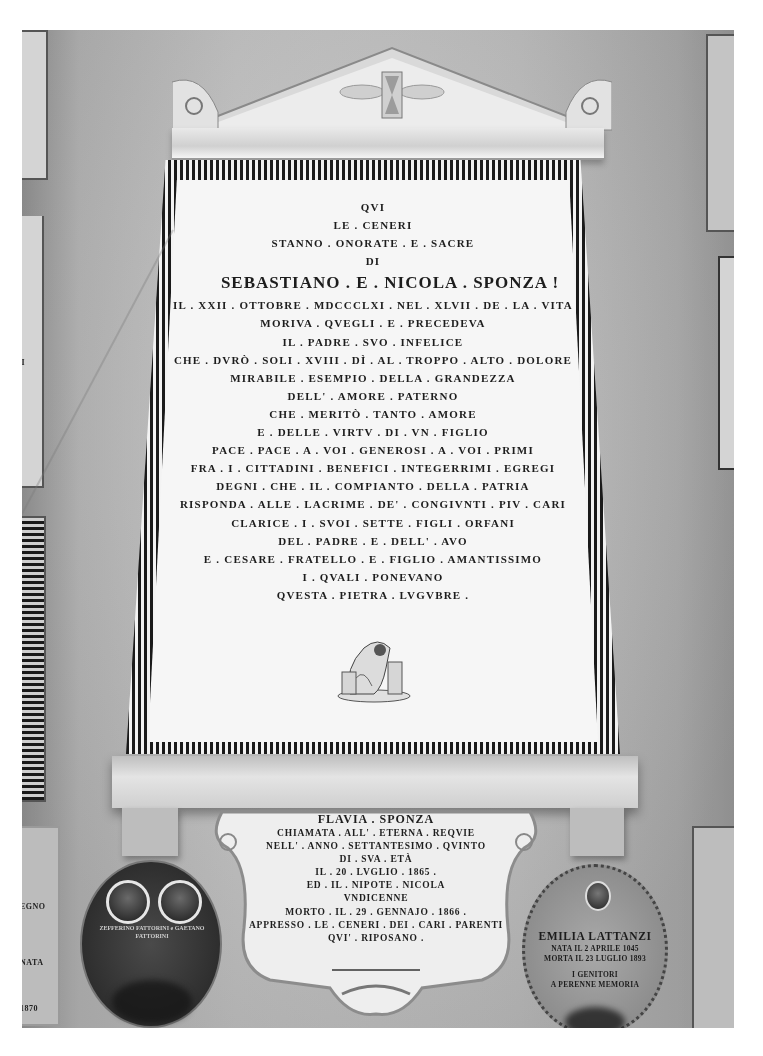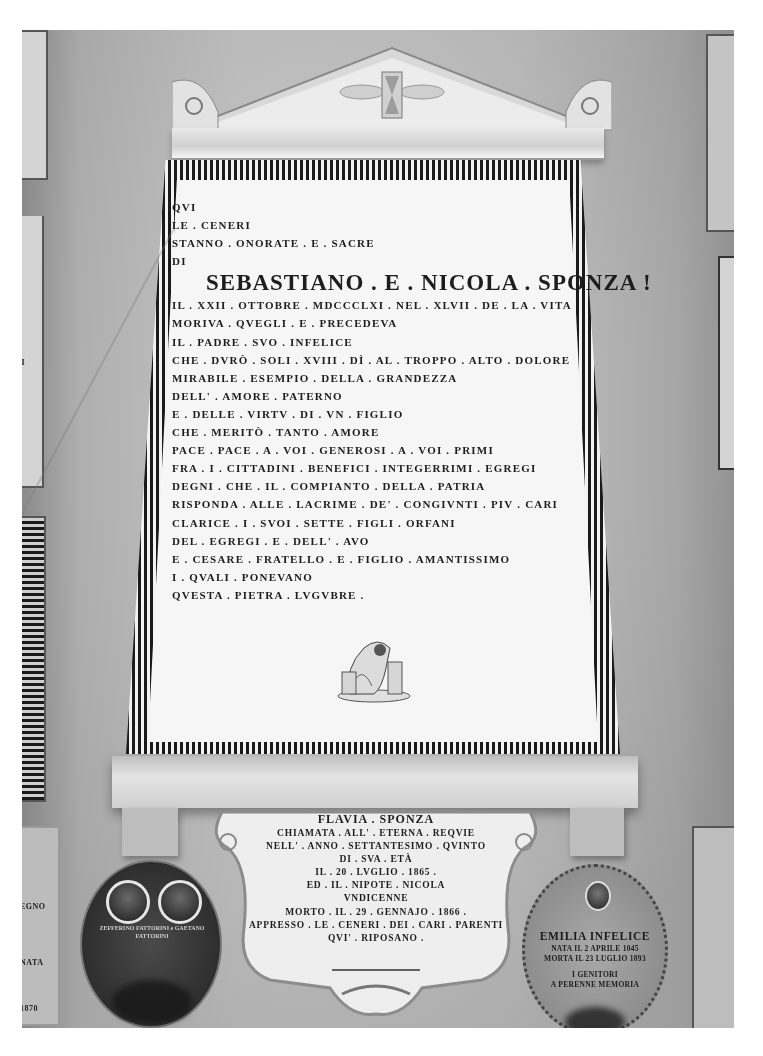--- a/index.html
+++ b/index.html
@@ -9,23 +9,23 @@
   
   .side-plaque{position:absolute;background:#d4d4d4;border:2px solid #555;box-sizing:border-box;}
   .side-text{position:absolute;font-weight:bold;font-size:8px;color:#222;letter-spacing:0.5px;}
   
   .pediment{position:absolute;left:150px;top:12px;width:440px;height:90px;}
   .pediment svg{width:100%;height:100%;}
   .cornice{position:absolute;left:150px;top:98px;width:432px;height:30px;background:linear-gradient(#e9e9e9,#d0d0d0 60%,#f4f4f4);border-bottom:2px solid #999;box-shadow:0 4px 6px rgba(0,0,0,0.25);}
   .meander{position:absolute;left:104px;top:130px;width:494px;height:594px;clip-path:polygon(8% 0,92% 0,100% 100%,0 100%);background:
      repeating-linear-gradient(90deg,#1a1a1a 0 3px,#f3f3f3 3px 6px);}
   .meander-inner{position:absolute;left:126px;top:150px;width:450px;height:562px;background:#f6f6f6;clip-path:polygon(6.4% 0,93.6% 0,100% 100%,0 100%);}
-  .inscription{position:absolute;left:150px;top:168px;width:402px;text-align:left;color:#1d1d1d;}
+  .inscription{position:absolute;left:150px;top:168px;width:402px;text-align:center;color:#1d1d1d;}
   .line{font-weight:bold;font-size:11px;letter-spacing:1.2px;line-height:18.1px;white-space:nowrap;}
-  .line.big{font-size:23px;letter-spacing:1px;line-height:26px;padding-left:34px;}
+  .line.big{font-size:17px;letter-spacing:1px;line-height:26px;padding-left:34px;}
   .crack{position:absolute;left:150px;top:200px;width:2px;height:420px;background:rgba(120,120,120,0.35);transform:rotate(28deg);transform-origin:top;}
   .figure{position:absolute;left:312px;top:598px;width:80px;height:76px;}
   
   .ledge{position:absolute;left:90px;top:726px;width:526px;height:52px;background:linear-gradient(#bfbfbf,#e4e4e4 40%,#cfcfcf);box-shadow:0 6px 10px rgba(0,0,0,0.35);}
   
   .cartouche{position:absolute;left:180px;top:778px;width:348px;height:210px;}
   .cartouche svg{width:100%;height:100%;}
   .cart-text{position:absolute;left:198px;top:782px;width:312px;text-align:center;color:#1e1e1e;}
   .cline{font-weight:bold;font-size:9.5px;letter-spacing:0.8px;line-height:13.1px;white-space:nowrap;}
   .cline.title{font-size:12px;letter-spacing:1px;line-height:15px;}
@@ -94,28 +94,28 @@
     <div class="line">LE . CENERI</div>
     <div class="line">STANNO . ONORATE . E . SACRE</div>
     <div class="line">DI</div>
     <div class="line big">SEBASTIANO . E . NICOLA . SPONZA !</div>
     <div class="line">IL . XXII . OTTOBRE . MDCCCLXI . NEL . XLVII . DE . LA . VITA</div>
     <div class="line">MORIVA . QVEGLI . E . PRECEDEVA</div>
     <div class="line">IL . PADRE . SVO . INFELICE</div>
     <div class="line">CHE . DVRÒ . SOLI . XVIII . DÌ . AL . TROPPO . ALTO . DOLORE</div>
     <div class="line">MIRABILE . ESEMPIO . DELLA . GRANDEZZA</div>
     <div class="line">DELL' . AMORE . PATERNO</div>
+    <div class="line">CHE . MERITÒ . TANTO . AMORE</div>
     <div class="line">E . DELLE . VIRTV . DI . VN . FIGLIO</div>
-    <div class="line">CHE . MERITÒ . TANTO . AMORE</div>
     <div class="line">PACE . PACE . A . VOI . GENEROSI . A . VOI . PRIMI</div>
     <div class="line">FRA . I . CITTADINI . BENEFICI . INTEGERRIMI . EGREGI</div>
     <div class="line">DEGNI . CHE . IL . COMPIANTO . DELLA . PATRIA</div>
     <div class="line">RISPONDA . ALLE . LACRIME . DE' . CONGIVNTI . PIV . CARI</div>
     <div class="line">CLARICE . I . SVOI . SETTE . FIGLI . ORFANI</div>
-    <div class="line">DEL . EGREGI . E . DELL' . AVO</div>
+    <div class="line">DEL . PADRE . E . DELL' . AVO</div>
     <div class="line">E . CESARE . FRATELLO . E . FIGLIO . AMANTISSIMO</div>
     <div class="line">I . QVALI . PONEVANO</div>
     <div class="line">QVESTA . PIETRA . LVGVBRE .</div>
   </div>
 
   <svg class="figure" viewBox="0 0 80 76">
     <ellipse cx="40" cy="68" rx="36" ry="6" fill="#e0e0e0" stroke="#555"></ellipse>
     <path d="M16,66 Q10,40 30,20 Q44,8 56,20 L52,40 Q48,60 40,66Z" fill="#dcdcdc" stroke="#444"></path>
     <rect x="8" y="44" width="14" height="22" fill="#d6d6d6" stroke="#555"></rect>
     <rect x="54" y="34" width="14" height="32" fill="#d6d6d6" stroke="#555"></rect>
@@ -153,21 +153,21 @@
   <div class="oval-left">
     <div class="portrait" style="left:24px;top:18px;"></div>
     <div class="portrait" style="left:76px;top:18px;"></div>
     <div class="oval-left-text">ZEFFERINO FATTORINI e GAETANO FATTORINI</div>
     <div class="stain" style="left:30px;top:118px;width:80px;height:44px;"></div>
   </div>
 
   <div class="oval-right">
     <div class="small-portrait"></div>
     <div class="oval-right-text">
-      <div class="o-name">EMILIA INFELICE</div>
+      <div class="o-name">EMILIA LATTANZI</div>
       <div class="o-small">NATA IL 2 APRILE 1045</div>
       <div class="o-small">MORTA IL 23 LUGLIO 1893</div>
       <div class="o-small" style="margin-top:6px;">I GENITORI</div>
       <div class="o-small">A PERENNE MEMORIA</div>
     </div>
     <div class="stain" style="left:40px;top:140px;width:60px;height:30px;"></div>
   </div>
 </div>
 
 </body></html>

